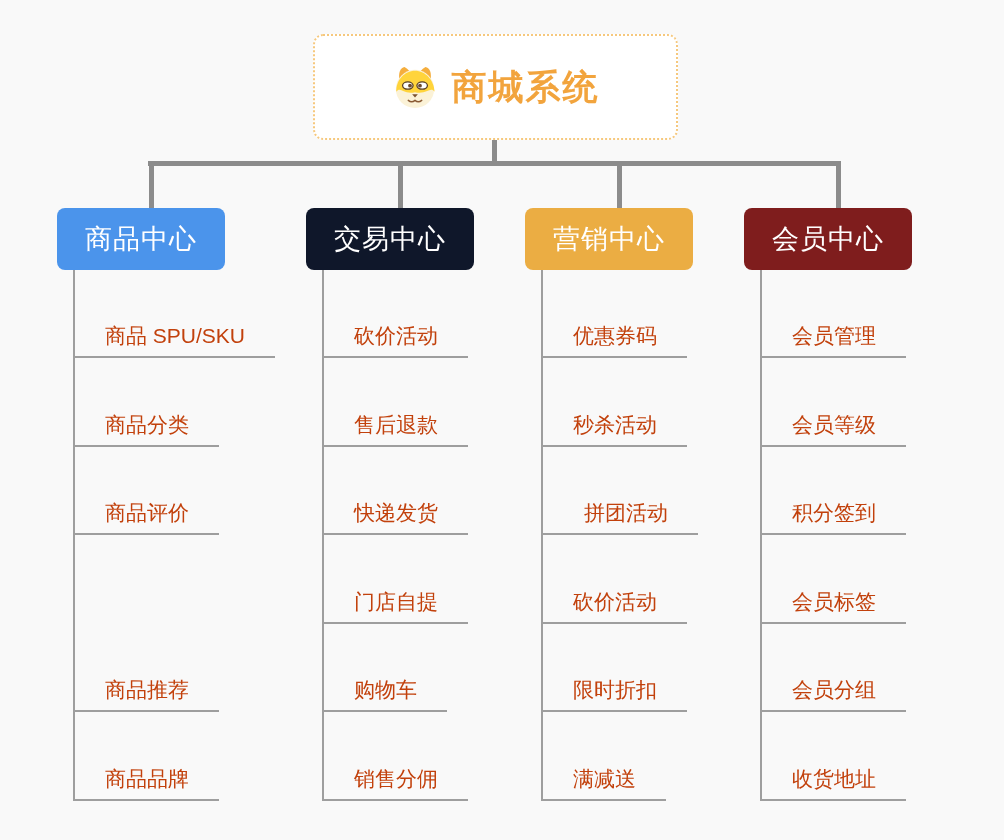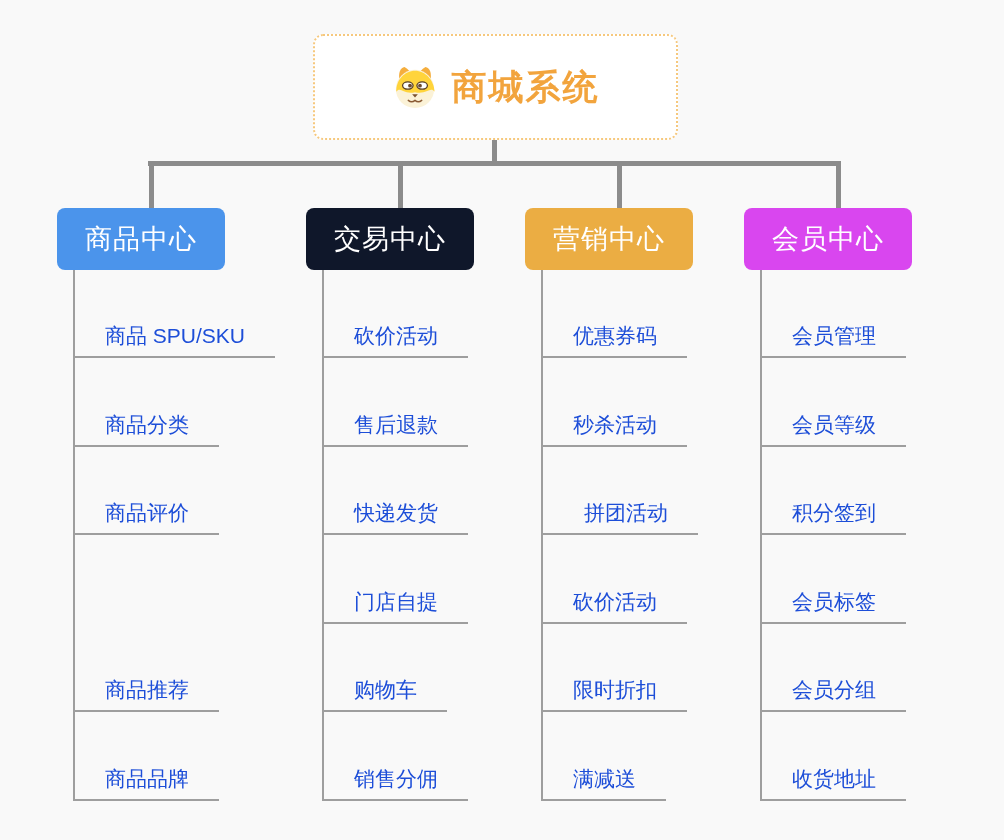--- a/index.html
+++ b/index.html
@@ -35,21 +35,21 @@
     position:relative; width:168px; height:62px; border-radius:8px;
     display:flex; align-items:center; justify-content:center;
     color:#ffffff; font-size:27px; letter-spacing:1px;
   }
   .vline {
     position:absolute; left:16px; top:62px; width:2px; height:529px;
     background:#9e9e9e;
   }
   .item {
     position:absolute; left:16px; white-space:nowrap;
-    font-size:21px; line-height:22px; color:#1d4ed8;
+    font-size:21px; line-height:22px; color:#c2410c;
     padding:0 30px 9px 32px;
     border-bottom:2px solid #9e9e9e;
   }
 </style>
 </head>
 <body>
 
 <div class="canvas">
 
   <div class="conn stub"></div>
@@ -101,21 +101,21 @@
     <div class="item" style="top: 117px;">优惠券码</div>
       <div class="item" style="top: 206px;">秒杀活动</div>
       <div class="item" style="top: 294px; padding-left: 43px;">拼团活动</div>
       <div class="item" style="top: 383px;">砍价活动</div>
       <div class="item" style="top: 471px;">限时折扣</div>
       <div class="item" style="top: 560px;">满减送</div>
     </div>
 
     <div class="branch" style="left: 744px;">
       <div class="drop"></div>
-      <div class="branch-box" style="background: #d946ef;">会员中心</div>
+      <div class="branch-box" style="background: #7f1d1d;">会员中心</div>
       <div class="vline"></div>
     <div class="item" style="top: 117px;">会员管理</div>
       <div class="item" style="top: 206px;">会员等级</div>
       <div class="item" style="top: 294px;">积分签到</div>
       <div class="item" style="top: 383px;">会员标签</div>
       <div class="item" style="top: 471px;">会员分组</div>
       <div class="item" style="top: 560px;">收货地址</div>
     </div>
   </div>
 

